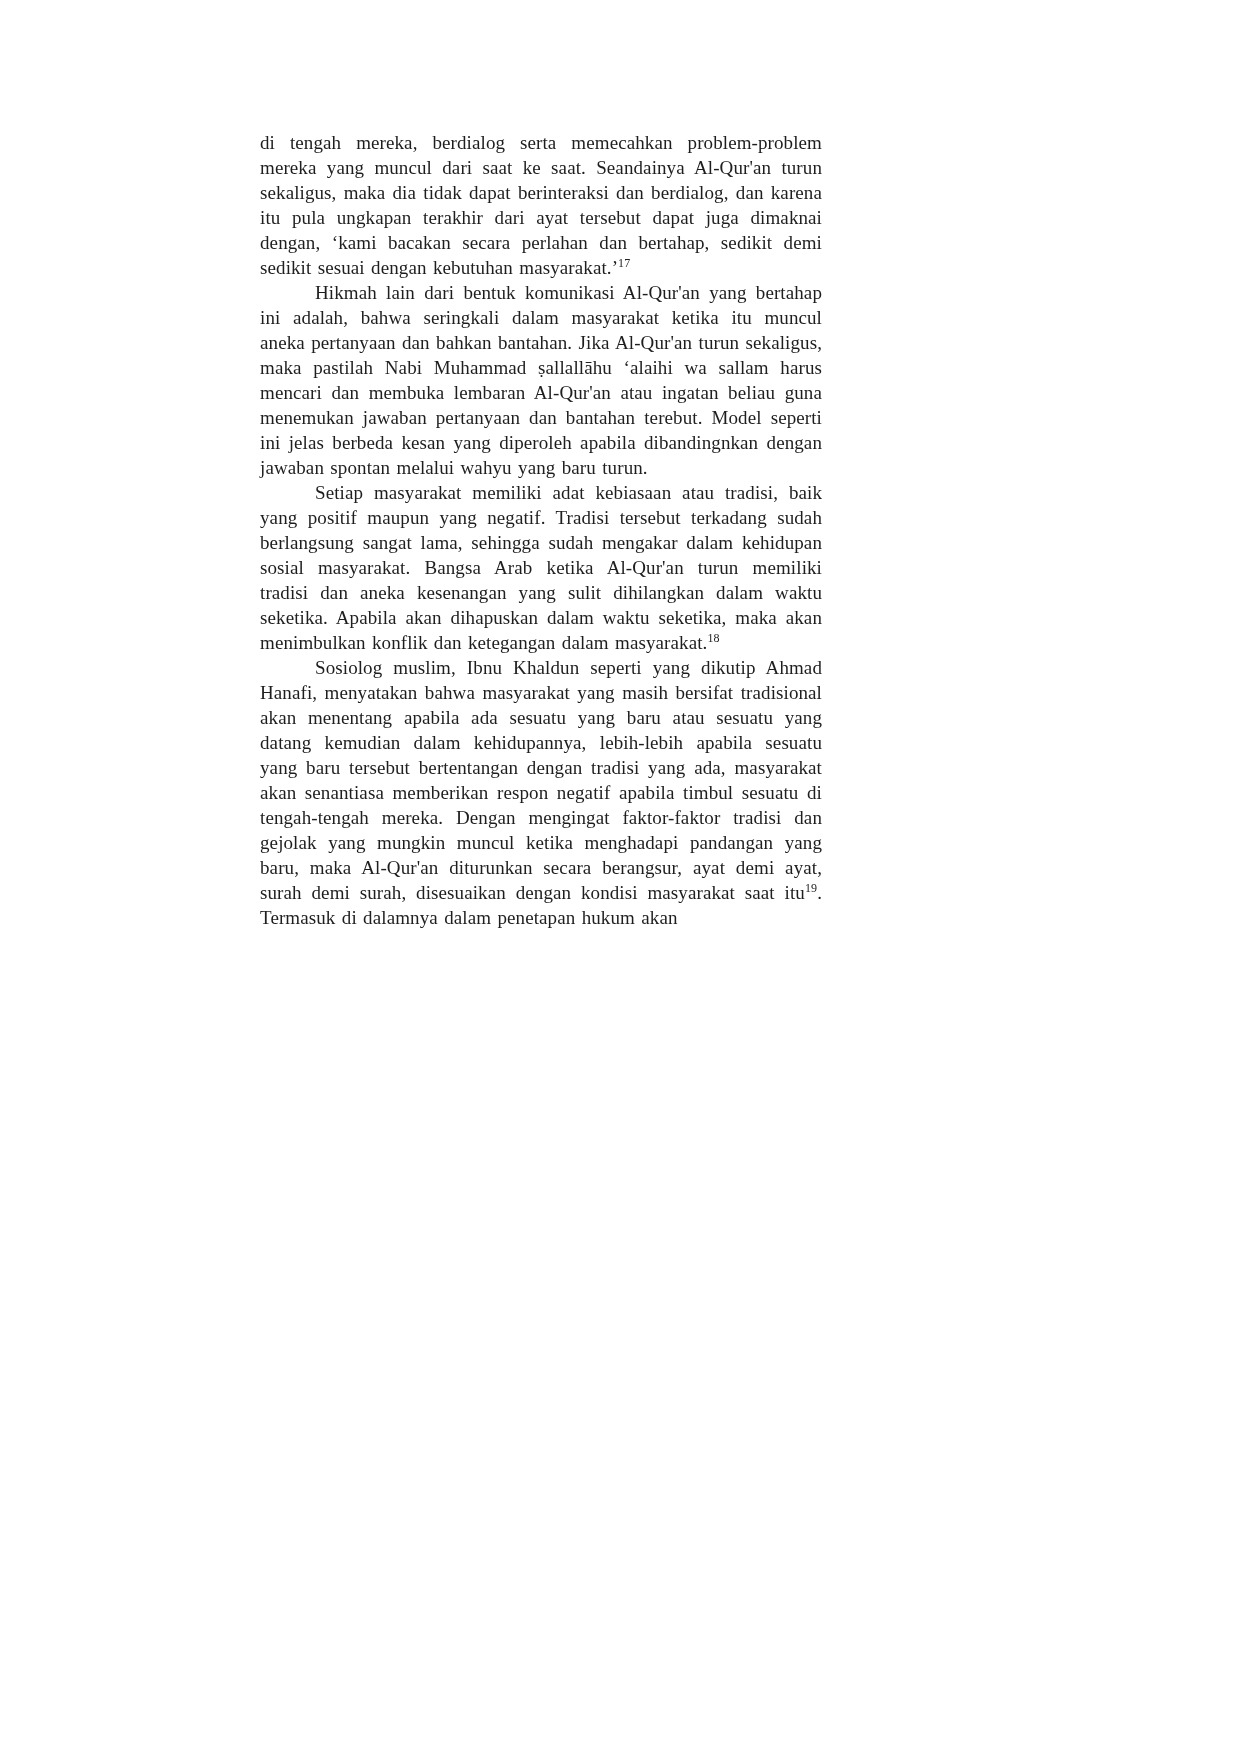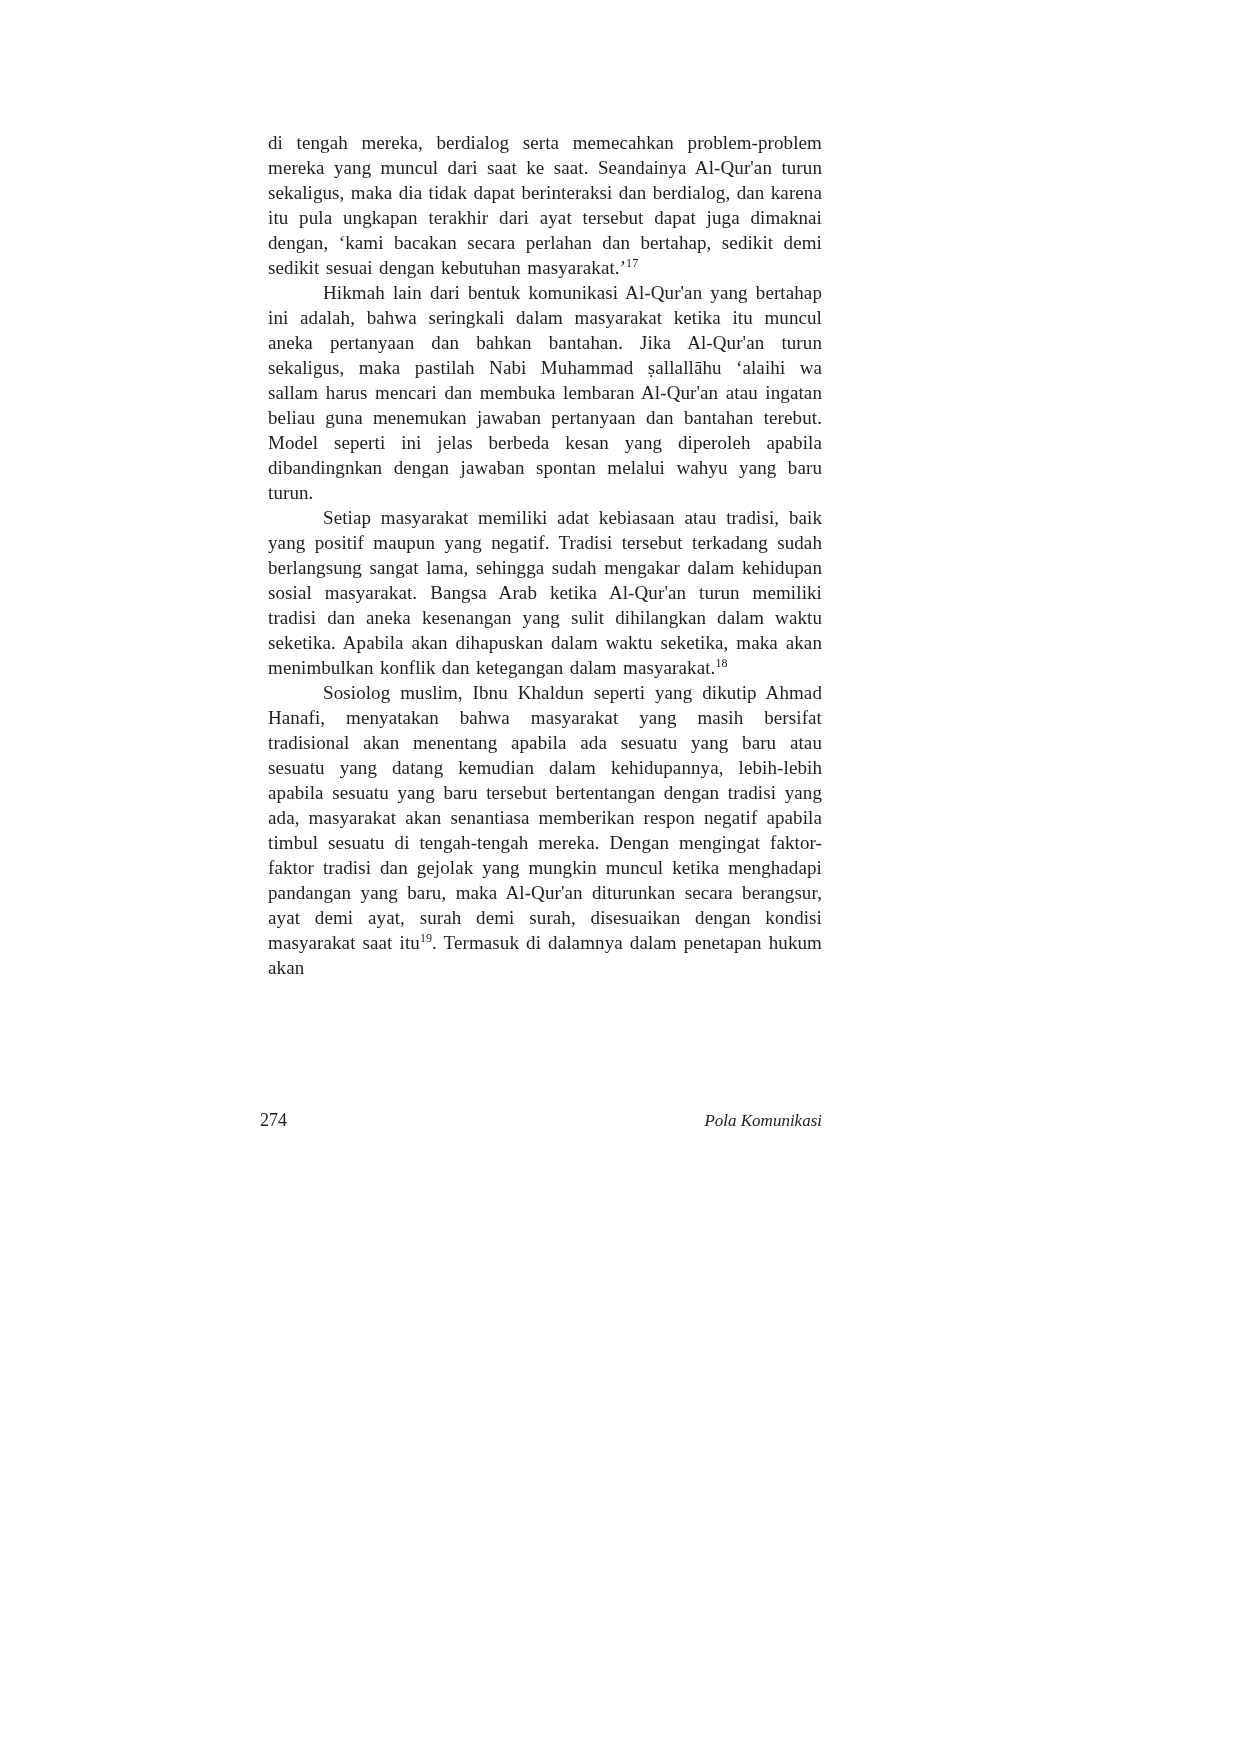--- a/index.html
+++ b/index.html
@@ -21,21 +21,20 @@
     top: 130px;
     width: 562px;
     font-size: 19px;
     line-height: 25px;
     text-align: justify;
   }
   .para {
     text-indent: 55px;
     letter-spacing: 0.1px;
     word-spacing: 1.5px;
-    margin-left: 8px;
   }
   .para.no-indent {
     text-indent: 0;
   }
   .italic {
   }
   sup.fnref {
     font-size: 12px;
     line-height: 0;
     vertical-align: super;
@@ -65,18 +64,14 @@
     <p class="para no-indent"><span>di tengah mereka, berdialog serta memecahkan problem-problem mereka yang muncul dari saat ke saat. Seandainya Al-Qur'an turun sekaligus, maka dia tidak dapat berinteraksi dan berdialog, dan karena itu pula ungkapan terakhir dari ayat tersebut dapat juga dimaknai dengan, ‘kami bacakan secara perlahan dan bertahap, sedikit demi sedikit sesuai dengan kebutuhan masyarakat.’</span><sup class="fnref">17</sup></p>
 
     <p class="para"><span>Hikmah lain dari bentuk komunikasi Al-Qur'an yang bertahap ini adalah, bahwa seringkali dalam masyarakat ketika itu muncul aneka pertanyaan dan bahkan bantahan. Jika Al-Qur'an turun sekaligus, maka pastilah Nabi Muhammad </span><span class="italic">ṣallallāhu ‘alaihi wa sallam</span><span> harus mencari dan membuka lembaran Al-Qur'an atau ingatan beliau guna menemukan jawaban pertanyaan dan bantahan terebut. Model seperti ini jelas berbeda kesan yang diperoleh apabila dibandingnkan dengan jawaban spontan melalui wahyu yang baru turun.</span></p>
 
     <p class="para"><span>Setiap masyarakat memiliki adat kebiasaan atau tradisi, baik yang positif maupun yang negatif. Tradisi tersebut terkadang sudah berlangsung sangat lama, sehingga sudah mengakar dalam kehidupan sosial masyarakat. Bangsa Arab ketika Al-Qur'an turun memiliki tradisi dan aneka kesenangan yang sulit dihilangkan dalam waktu seketika. Apabila akan dihapuskan dalam waktu seketika, maka akan menimbulkan konflik dan ketegangan dalam masyarakat.</span><sup class="fnref">18</sup></p>
 
     <p class="para"><span>Sosiolog muslim, Ibnu Khaldun seperti yang dikutip Ahmad Hanafi, menyatakan bahwa masyarakat yang masih bersifat tradisional akan menentang apabila ada sesuatu yang baru atau sesuatu yang datang kemudian dalam kehidupannya, lebih-lebih apabila sesuatu yang baru tersebut bertentangan dengan tradisi yang ada, masyarakat akan senantiasa memberikan respon negatif apabila timbul sesuatu di tengah-tengah mereka. Dengan mengingat faktor-faktor tradisi dan gejolak yang mungkin muncul ketika menghadapi pandangan yang baru, maka Al-Qur'an diturunkan secara berangsur, ayat demi ayat, surah demi surah, disesuaikan dengan kondisi masyarakat saat itu</span><sup class="fnref">19</sup><span>. Termasuk di dalamnya dalam penetapan hukum akan</span></p>
 
   </div>
 
-  <div class="footer">
-    <span>274</span>
-    <span class="running-title">Pola Komunikasi</span>
-  </div>
 
 </div>
 
 </body></html>

